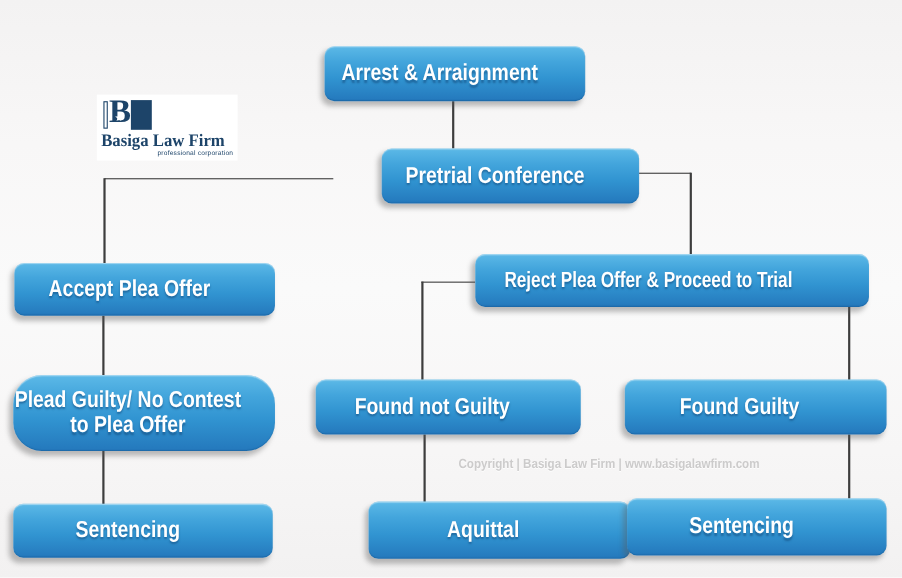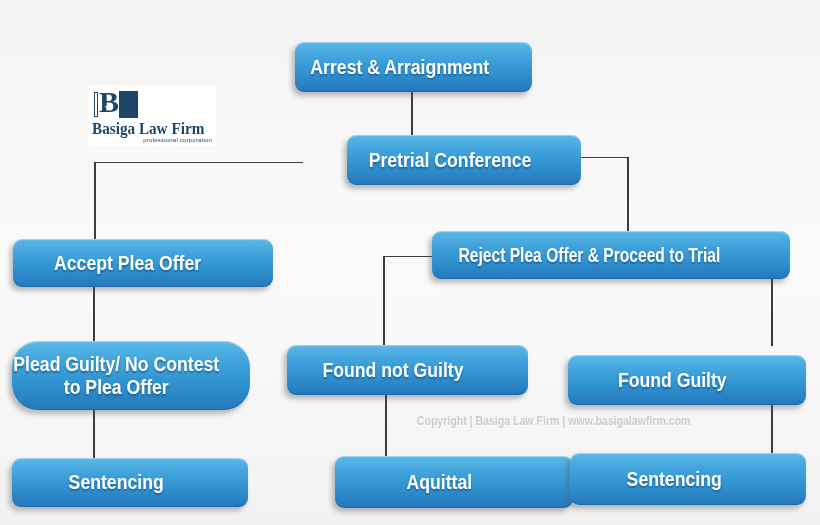--- a/index.html
+++ b/index.html
@@ -124,38 +124,38 @@
 <div class="vline" style="left:771px; top:395px; height:59px;"></div>
 
 <div class="node" style="left:295px; top:42px; width:237px; height:50px;">
   <span class="label">Arrest &amp; Arraignment</span>
 </div>
 
 <div class="node" style="left:303px; top:135px; width:234px; height:50px;margin-left:44px;">
   <span class="label">Pretrial Conference</span>
 </div>
 
-<div class="node" style="left:13px; top:239px; width:260px; height:48px;">
+<div class="node" style="left:13px; top:239px; width:237px; height:48px;">
   <span class="label">Accept Plea Offer</span>
 </div>
 
 <div class="node tight" style="left:432px; top:231px; width:358px; height:48px;">
   <span class="label">Reject Plea Offer &amp; Proceed to Trial</span>
 </div>
 
 <div class="node multiline" style="left:12px; top:341px; width:238px; height:69px;border-radius:26px;">
   <span class="label">Plead Guilty/ No Contest
 to Plea Offer</span>
 </div>
 
 <div class="node" style="left:287px; top:345px; width:241px; height:50px;">
   <span class="label">Found not Guilty</span>
 </div>
 
-<div class="node" style="left:568px; top:345px; width:238px; height:50px;margin-top:10px;">
+<div class="node" style="left:568px; top:345px; width:238px; height:50px;">
   <span class="label">Found Guilty</span>
 </div>
 
 <div class="node" style="left:12px; top:458px; width:236px; height:49px;">
   <span class="label">Sentencing</span>
 </div>
 
 <div class="node" style="left:290px; top:456px; width:238px; height:52px;margin-left:45px;">
   <span class="label">Aquittal</span>
 </div>

